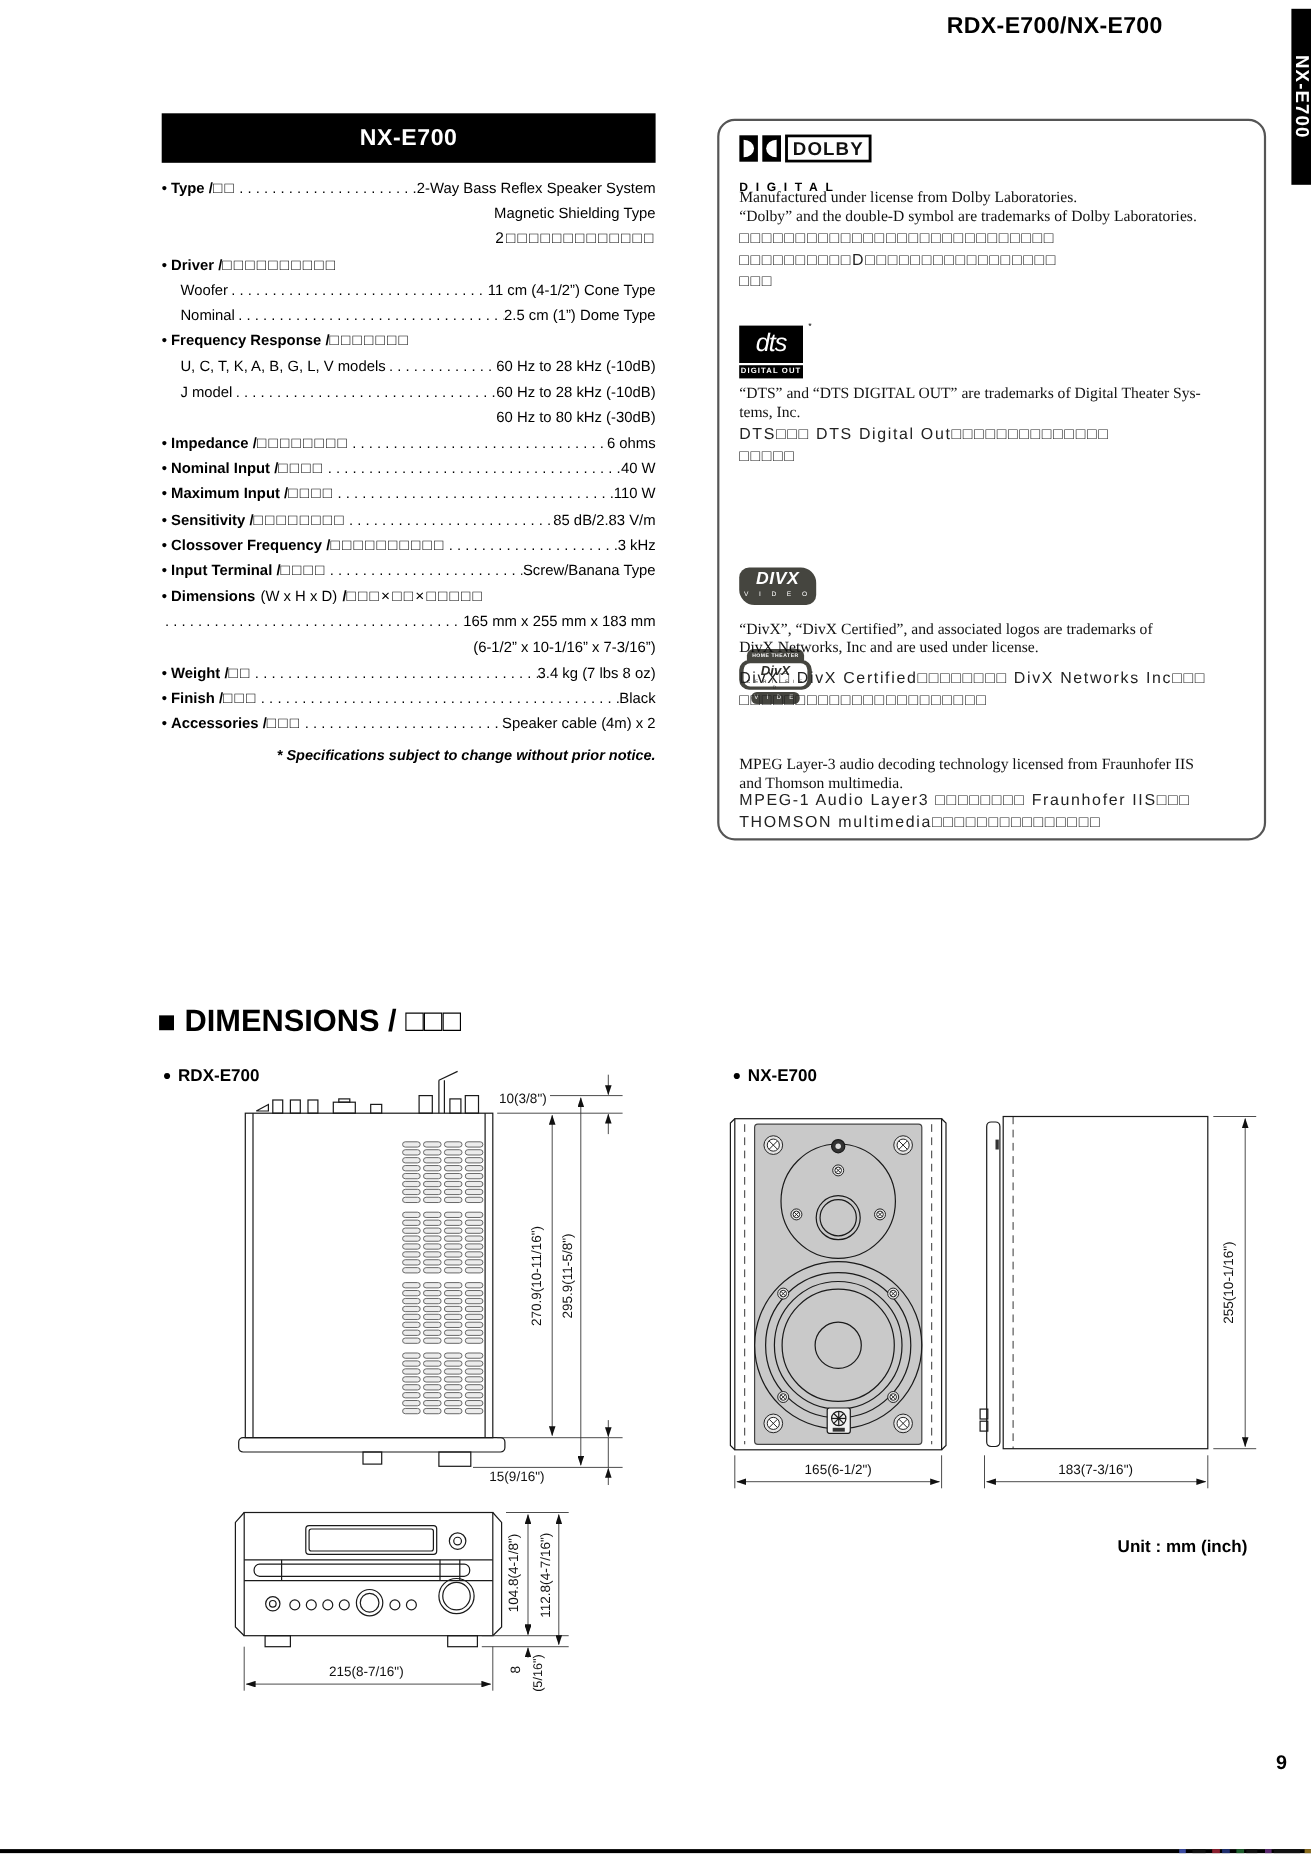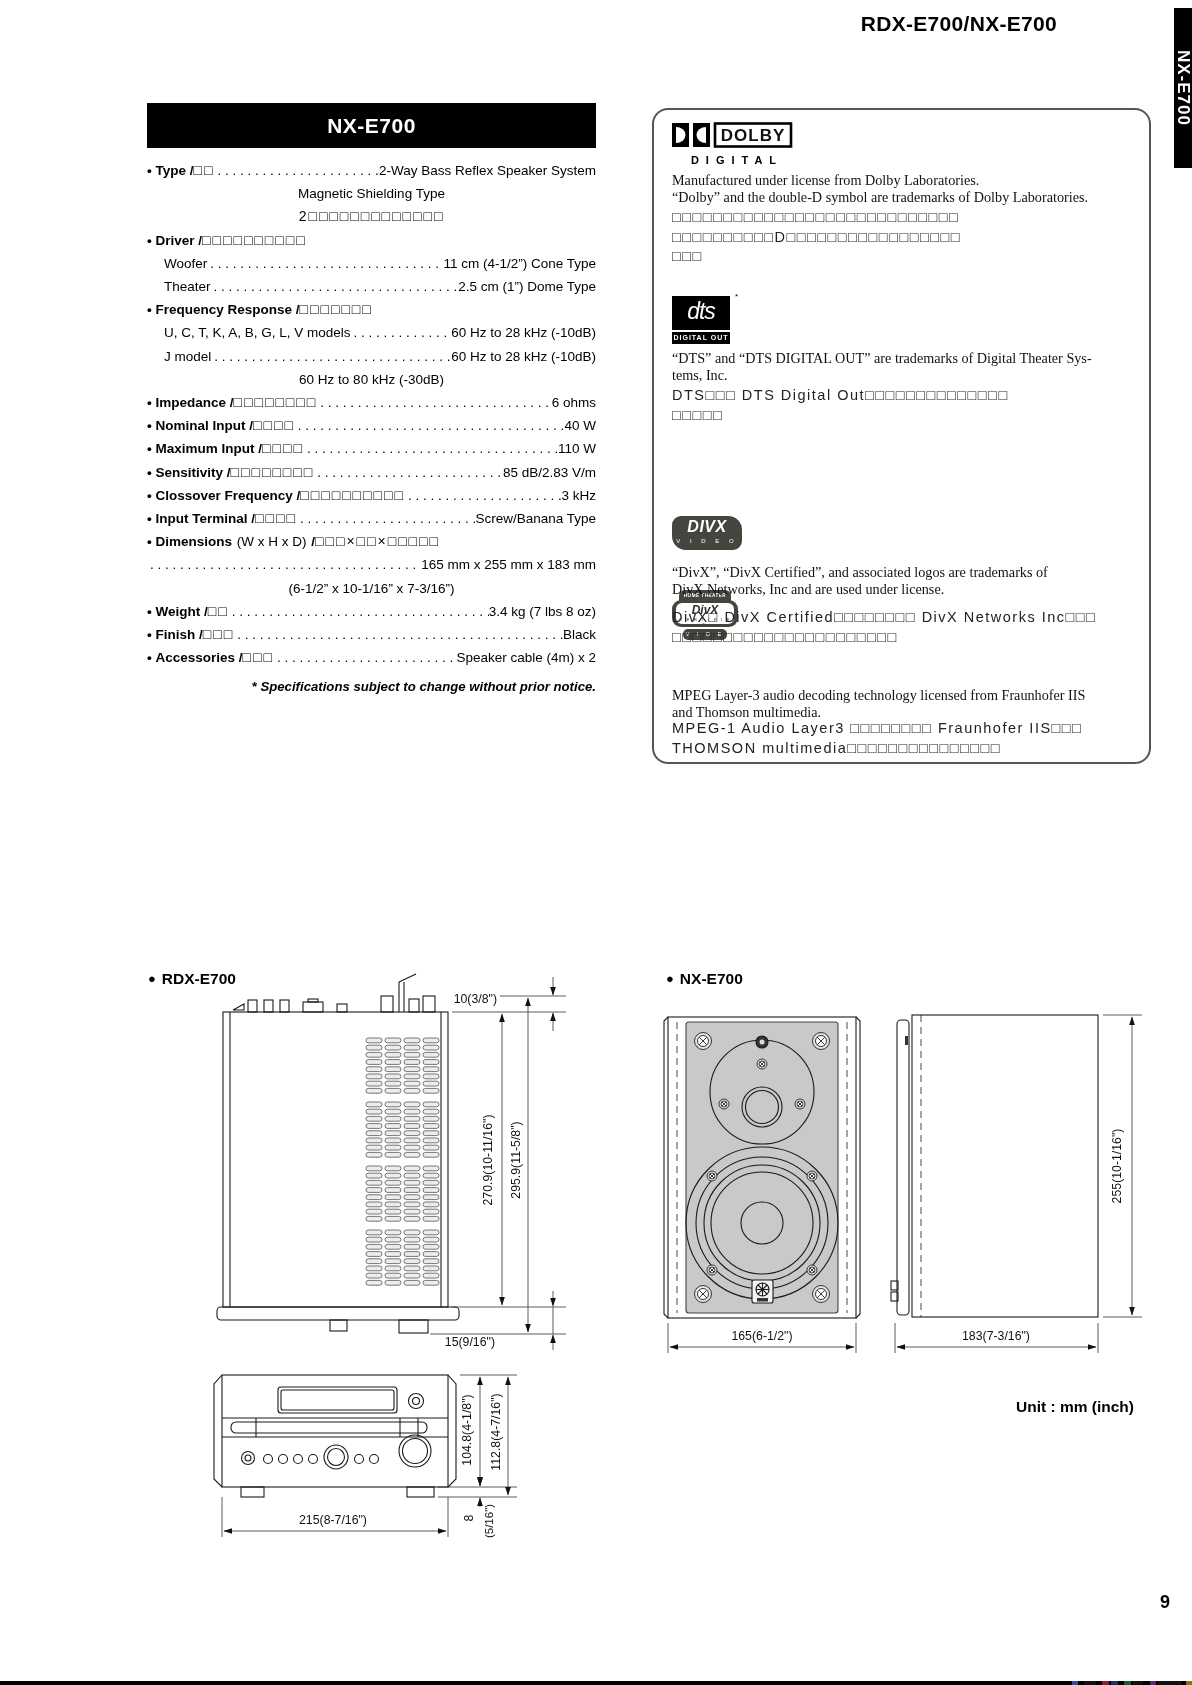--- a/index.html
+++ b/index.html
@@ -20,34 +20,34 @@
   .spec-title{background:#000;color:#fff;text-align:center;font-size:21px;font-weight:bold;
         height:45px;line-height:45px;letter-spacing:.5px;}
   .spec-rows{margin-top:11px;font-size:13.5px;line-height:23.2px;}
   .spec-row{display:flex;align-items:baseline;}
   .spec-row .left{white-space:pre;}
   .b{font-weight:bold;}
   .jp{letter-spacing:2px;font-size:14px;}
   .mid{margin:0 1px;}
   .leader{flex:1 1 auto;overflow:hidden;white-space:nowrap;padding:0 3px;}
   .val{white-space:nowrap;}
-  .cont{justify-content:center;}
+  .cont{justify-content:flex-end;}
   .sub .left{padding-left:17px;}
   .spec-note{margin-top:10px;text-align:right;font-weight:bold;font-style:italic;font-size:13.2px;}
 
   
   .lic-box{position:absolute;left:652px;top:108px;width:495px;height:652px;
         border:2px solid #555;border-radius:16px;}
   .lic-block{position:absolute;left:18px;right:6px;}
   .lic-en{font-family:"Liberation Serif",serif;font-size:14.2px;line-height:16.5px;color:#111;}
   .lic-jp{font-size:14.5px;line-height:19.5px;letter-spacing:1.5px;color:#222;}
 
   
   .dolby-digital{width:130px;}
-  .dolby-digital .dsub{font-size:11px;font-weight:bold;letter-spacing:7px;margin-top:2px;text-align:center;}
+  .dolby-digital .dsub{font-size:11px;font-weight:bold;letter-spacing:7px;margin-top:12px;}
   .dts-logo{width:60px;position:relative;}
   .dts-box{width:58px;height:34px;background:#000;color:#fff;text-align:center;
         font-weight:normal;font-style:italic;font-size:23px;line-height:31px;letter-spacing:-1px;}
   .dts-sub{width:58px;height:12px;background:#000;color:#fff;margin-top:2px;text-align:center;
         font-size:7px;font-weight:bold;line-height:12px;letter-spacing:1px;}
   .dts-reg{position:absolute;right:-6px;top:-4px;font-size:8px;}
   .divx-video{width:70px;height:34px;background:#45453f;border-radius:9px 14px 9px 14px;color:#fff;
         text-align:center;position:relative;}
   .divx-video .w1{font-weight:bold;font-style:italic;font-size:16px;line-height:21px;letter-spacing:.5px;}
   .divx-video .w2{font-size:6px;letter-spacing:4px;line-height:8px;}
@@ -97,21 +97,21 @@
       </div>
       <div class="spec-row">
         <span class="left"><span class="b">•</span> <span class="b">Driver</span> <span class="b">/</span><span class="jp">□□□□□□□□□□</span></span>
       </div>
       <div class="spec-row sub">
         <span class="left"><span>Woofer</span></span>
         <span class="leader">. . . . . . . . . . . . . . . . . . . . . . . . . . . . . . . . . . . . . . . . . . . . . . . . . . . . . . . . . . . . . . . . . . . . . .</span>
         <span class="val">11 cm (4-1/2”) Cone Type</span>
       </div>
       <div class="spec-row sub">
-        <span class="left"><span>Theater</span></span>
+        <span class="left"><span>Nominal</span></span>
         <span class="leader">. . . . . . . . . . . . . . . . . . . . . . . . . . . . . . . . . . . . . . . . . . . . . . . . . . . . . . . . . . . . . . . . . . . . . .</span>
         <span class="val">2.5 cm (1”) Dome Type</span>
       </div>
       <div class="spec-row">
         <span class="left"><span class="b">•</span> <span class="b">Frequency Response</span> <span class="b">/</span><span class="jp">□□□□□□□</span></span>
       </div>
       <div class="spec-row sub">
         <span class="left"><span>U, C, T, K, A, B, G, L, V models</span></span>
         <span class="leader">. . . . . . . . . . . . . . . . . . . . . . . . . . . . . . . . . . . . . . . . . . . . . . . . . . . . . . . . . . . . . . . . . . . . . .</span>
         <span class="val">60 Hz to 28 kHz (-10dB)</span>
@@ -246,20 +246,21 @@
     <div class="lic-block lic-en" style="top:577px">
       <div>MPEG Layer-3 audio decoding technology licensed from Fraunhofer IIS</div>
       <div>and Thomson multimedia.</div>
     </div>
     <div class="lic-block lic-jp" style="top:609px">
       <div>MPEG-1 Audio Layer3 □□□□□□□□ Fraunhofer IIS□□□</div>
       <div>THOMSON multimedia□□□□□□□□□□□□□□□</div>
     </div>
   </div>
 
+  <div class="dim-heading"><span class="sq">■</span> <span>DIMENSIONS / □□□</span></div>
 
   <div class="model-label" style="left:148px;top:970px"><span class="dot">●</span><span>RDX-E700</span></div>
   <div class="model-label" style="left:666px;top:970px"><span class="dot">●</span><span>NX-E700</span></div>
 
   <svg id="drawings" style="position:absolute;left:130px;top:960px" width="1062" height="600" viewBox="130 960 1062 600" fill="none" stroke="#1a1a1a" stroke-width="1.1">
     <defs>
       <marker id="arr" markerWidth="9" markerHeight="6" refX="8.4" refY="3" orient="auto-start-reverse" markerUnits="userSpaceOnUse" viewBox="0 0 9 6">
         <path d="M0,0 L9,3 L0,6 Z" fill="#111" stroke="none"></path>
       </marker>
     </defs>

